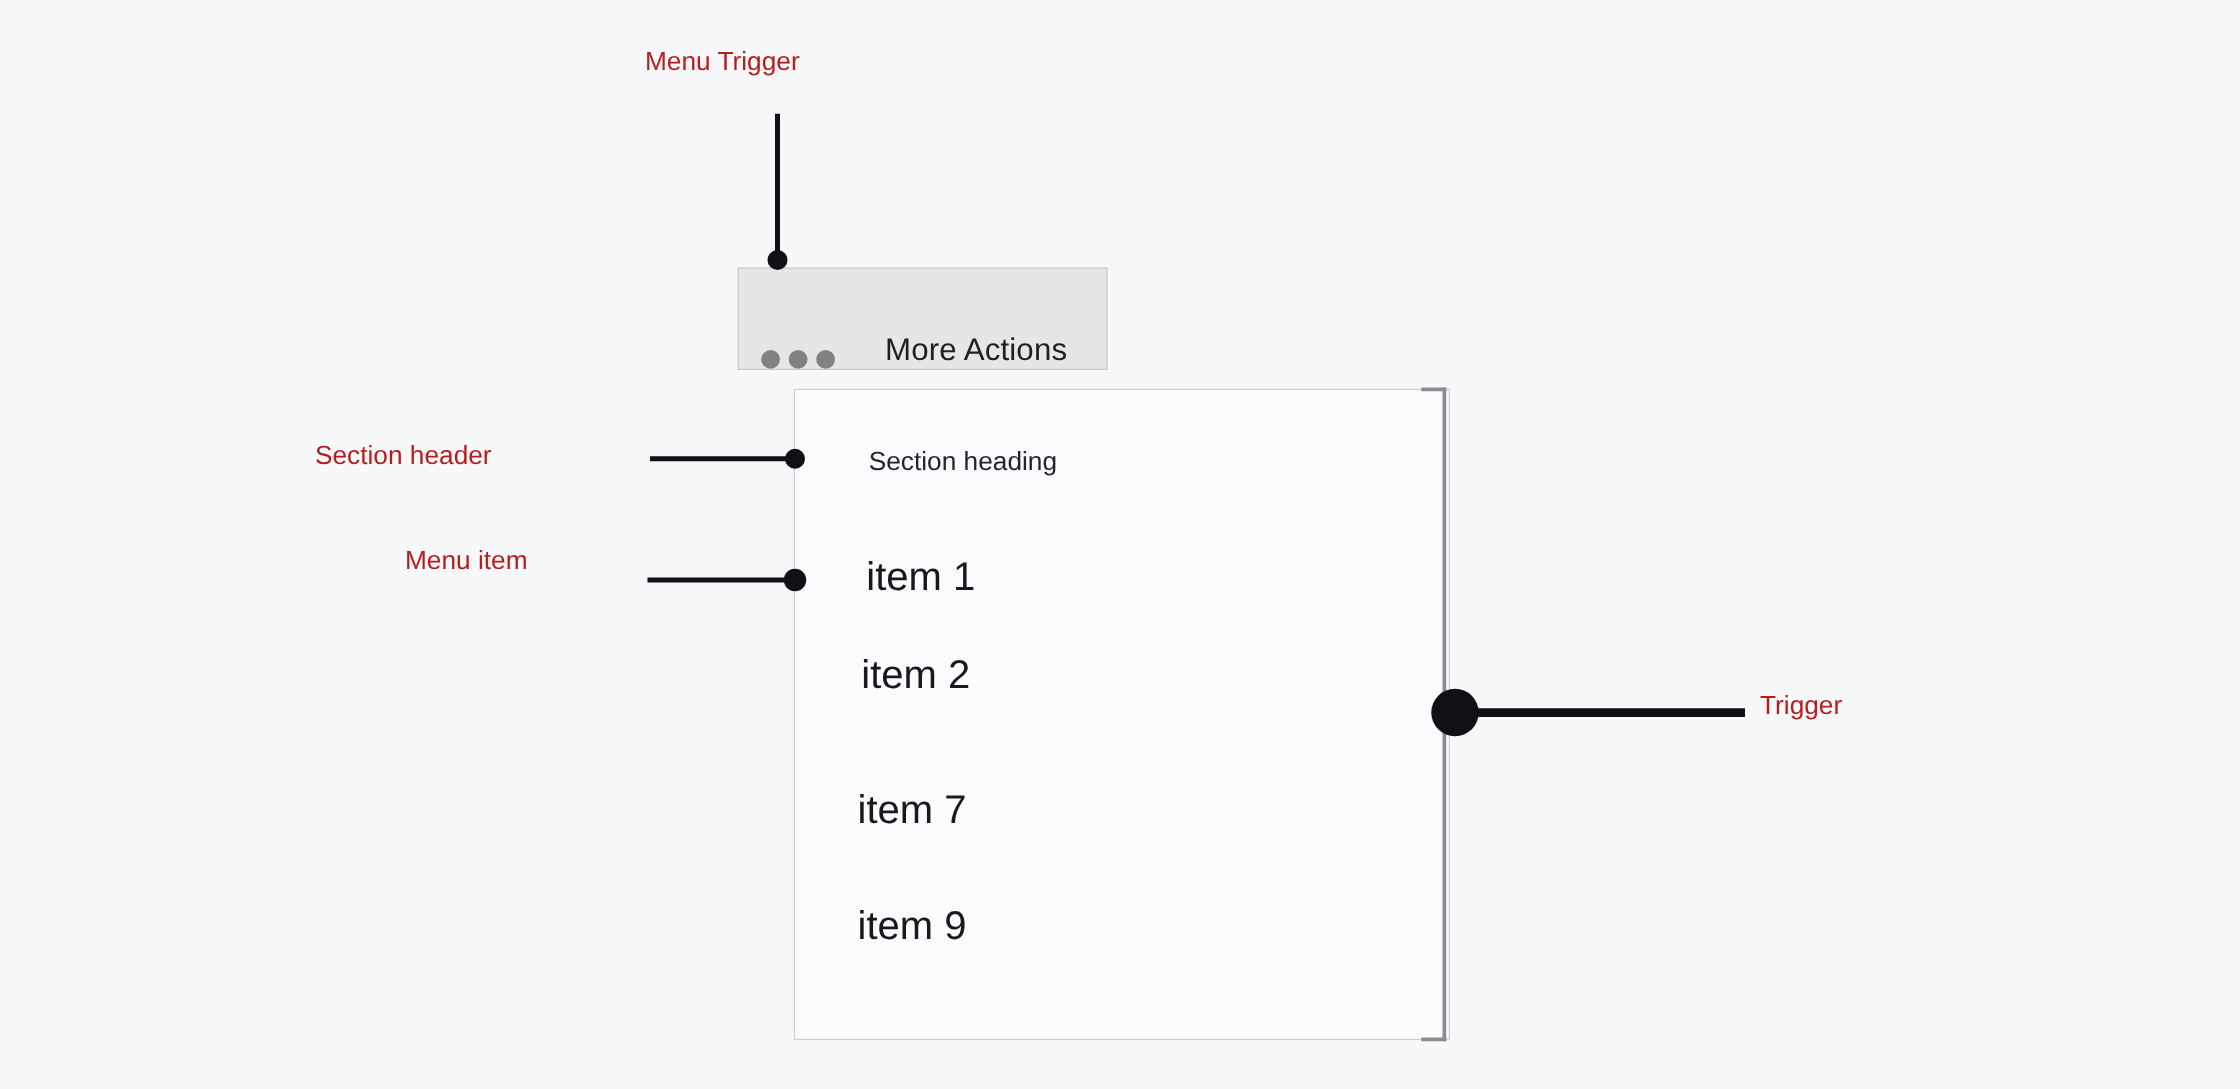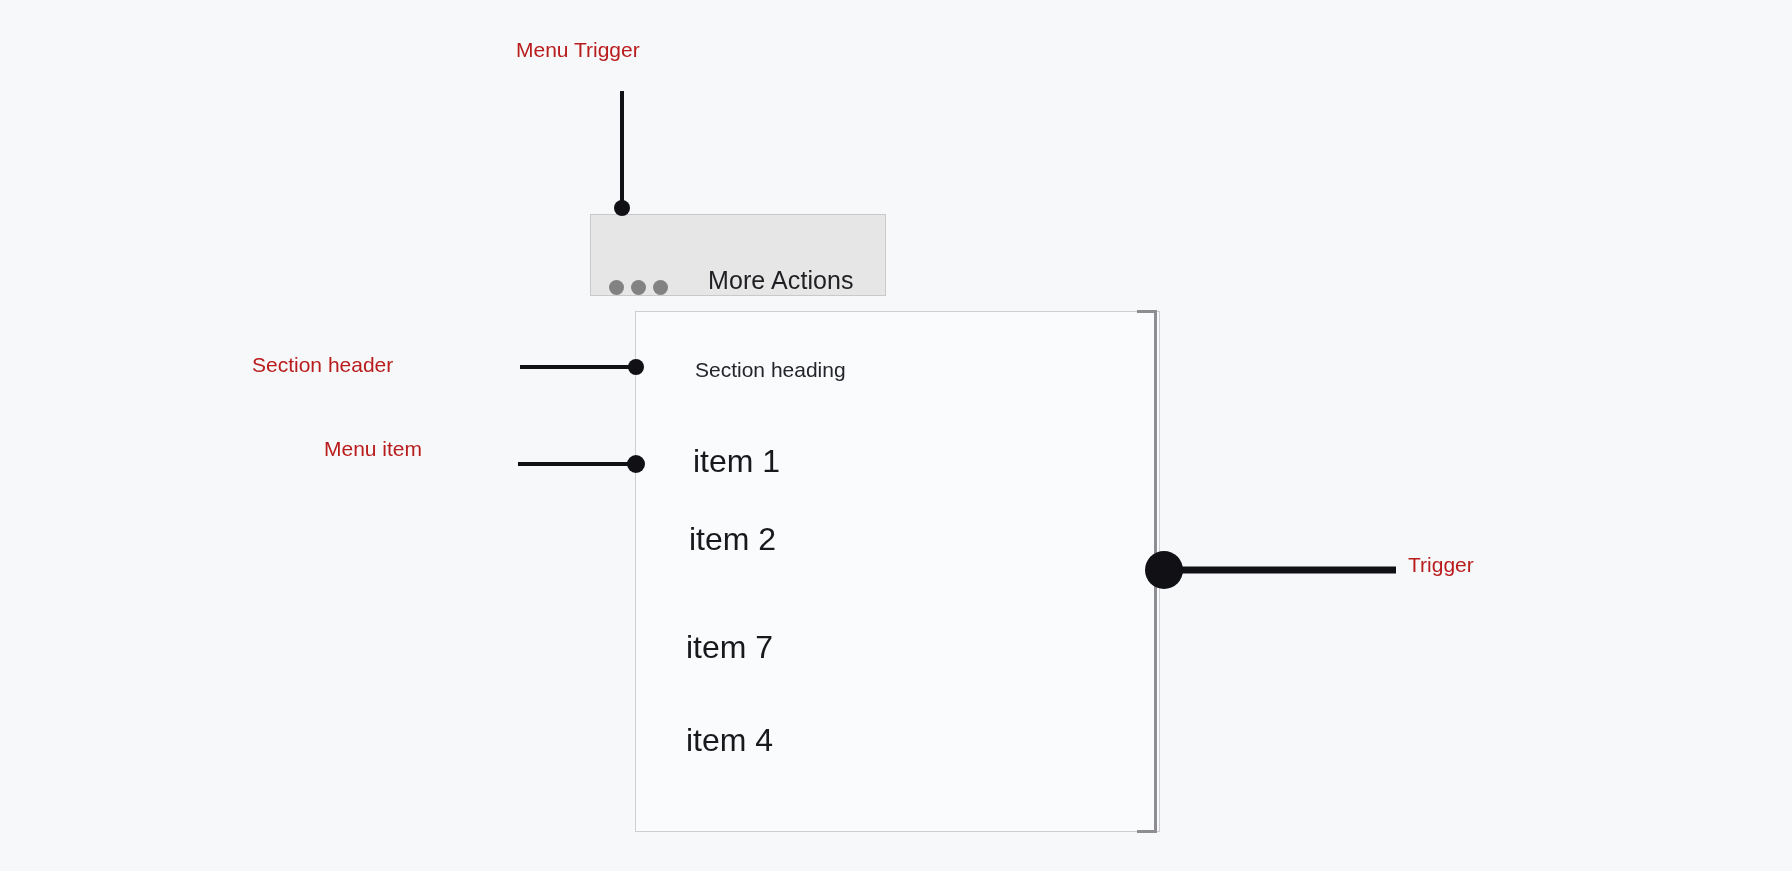--- a/index.html
+++ b/index.html
@@ -165,18 +165,18 @@
     </span>
     <span id="trigger-label">More Actions</span>
   </div>
 
   <div id="menu-panel">
     <div id="section-heading">Section heading</div>
 
     <div class="menu-item mi0">item 1</div>
     <div class="menu-item mi1">item 2</div>
     <div class="menu-item mi2">item 7</div>
-    <div class="menu-item mi3">item 4</div>
+    <div class="menu-item mi3">item 9</div>
   </div>
 
   <div id="section-bracket"></div>
 
 </div>
 
 </body></html>

